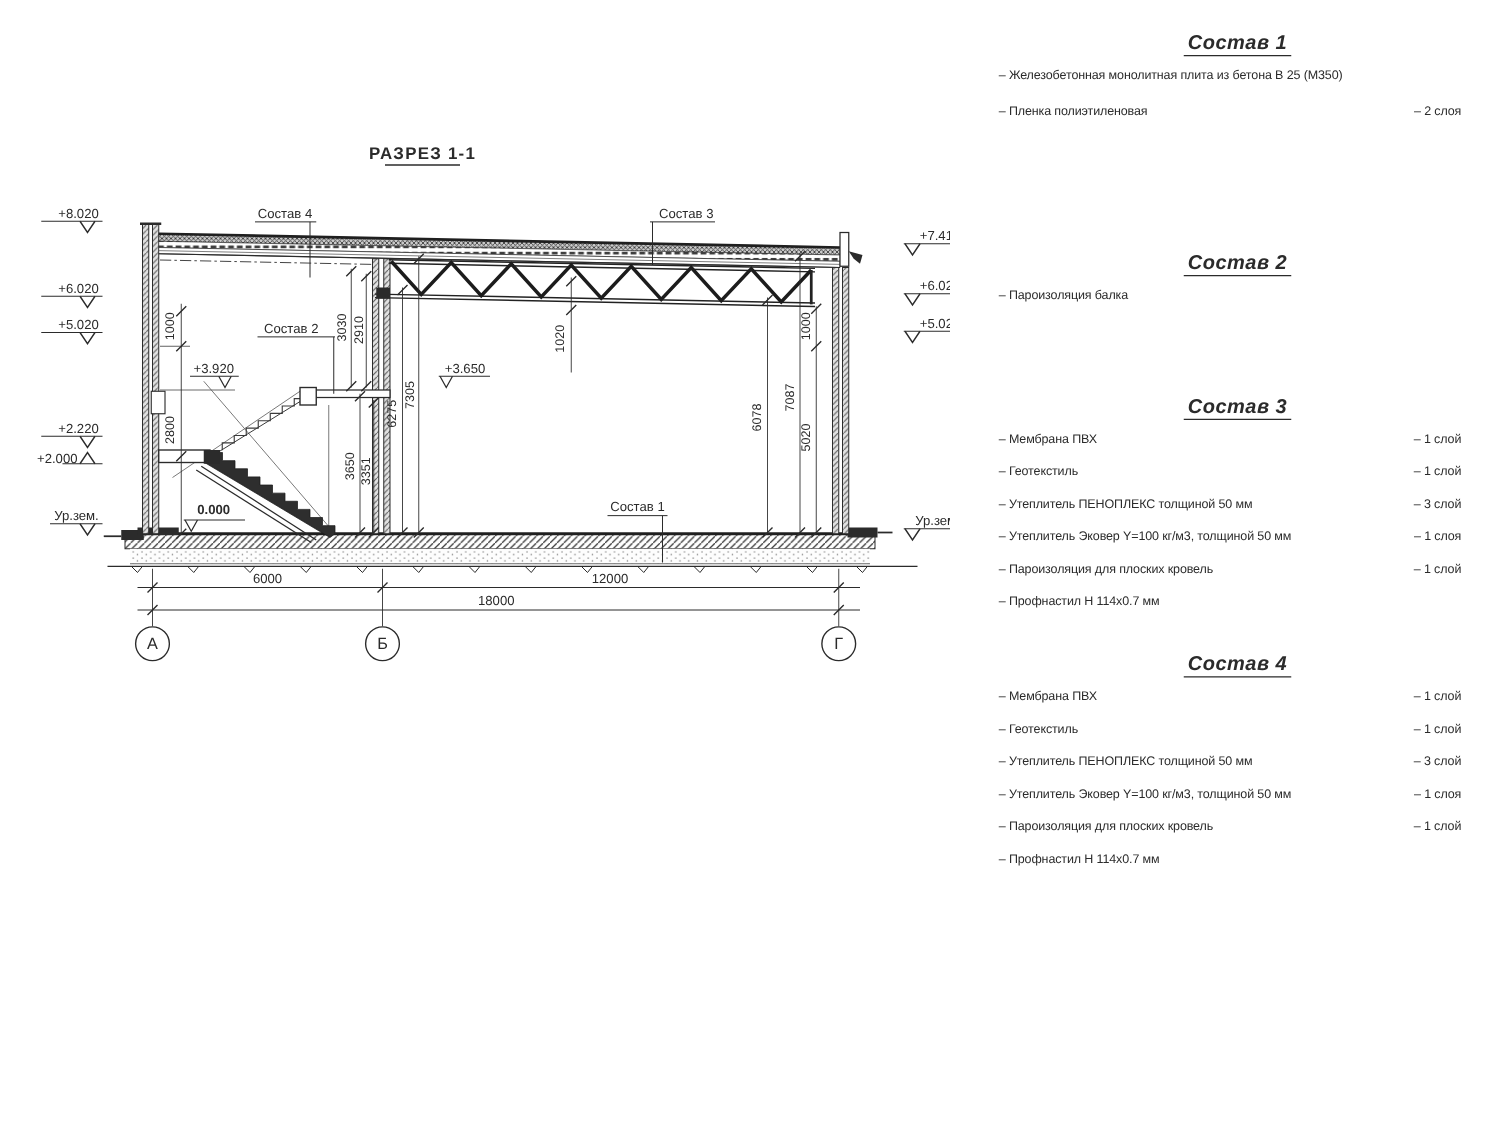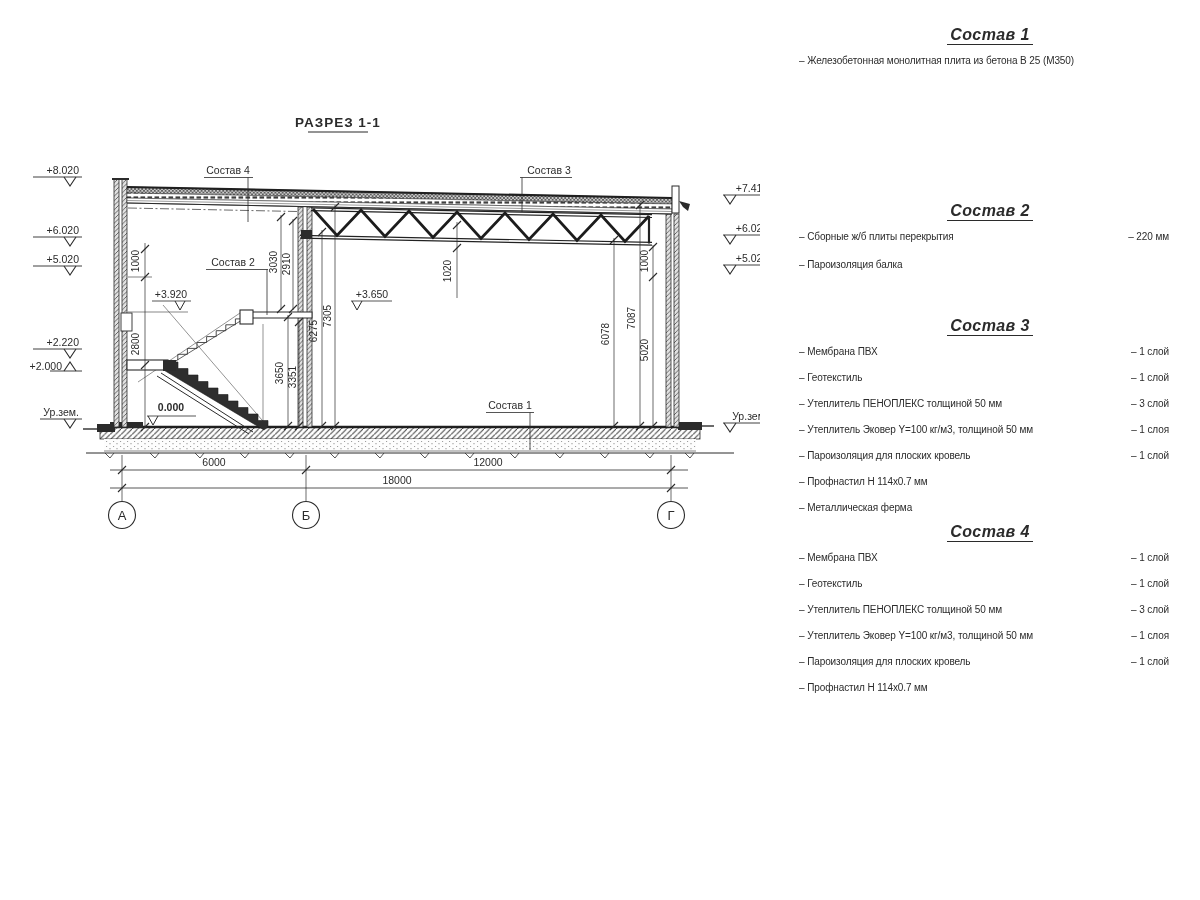--- a/index.html
+++ b/index.html
@@ -297,29 +297,29 @@
 </svg>
 
 <div class="lists">
 
   <div class="sec s1" style="top:6px">
     <div class="sec-title"><span>Состав 1</span></div>
     <div class="row">
           <span class="lab">– Железобетонная  монолитная плита из бетона В 25 (М350)</span>
           <span class="val"></span>
         </div>
+    <div class="row">
+          <span class="lab">– Пленка полиэтиленовая</span>
+          <span class="val">–  2 слоя</span>
+        </div>
   </div>
 
   <div class="sec s2" style="top:182px">
     <div class="sec-title"><span>Состав 2</span></div>
     <div class="row">
-          <span class="lab">– Сборные ж/б плиты перекрытия</span>
-          <span class="val">– 220 мм</span>
-        </div>
-    <div class="row">
           <span class="lab">– Пароизоляция балка</span>
           <span class="val"></span>
         </div>
   </div>
 
   <div class="sec s3" style="top:297px">
     <div class="sec-title"><span>Состав 3</span></div>
     <div class="row">
           <span class="lab">– Мембрана ПВХ</span>
           <span class="val">– 1 слой</span>
@@ -337,24 +337,20 @@
           <span class="val">– 1 слоя</span>
         </div>
     <div class="row">
           <span class="lab">– Пароизоляция для плоских кровель</span>
           <span class="val">– 1 слой</span>
         </div>
     <div class="row">
           <span class="lab">– Профнастил Н 114х0.7 мм</span>
           <span class="val"></span>
         </div>
-    <div class="row">
-          <span class="lab">– Металлическая ферма</span>
-          <span class="val"></span>
-        </div>
   </div>
 
   <div class="sec s4" style="top:503px">
     <div class="sec-title"><span>Состав 4</span></div>
     <div class="row">
           <span class="lab">– Мембрана ПВХ</span>
           <span class="val">– 1 слой</span>
         </div>
     <div class="row">
           <span class="lab">– Геотекстиль</span>

